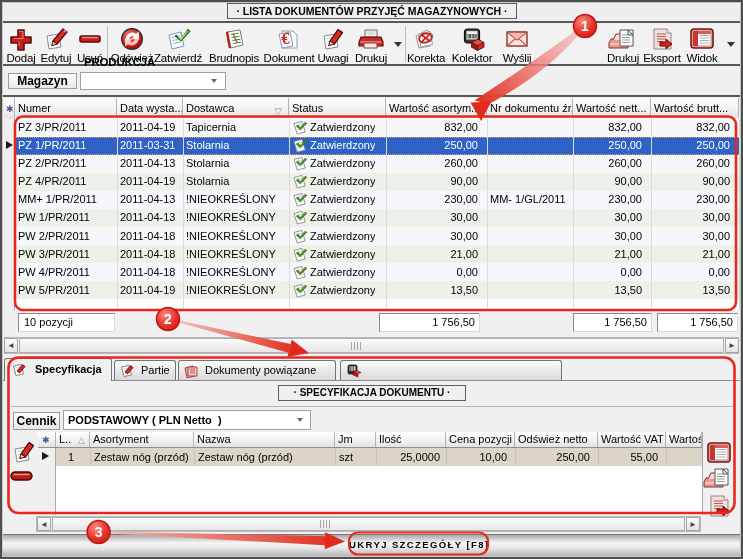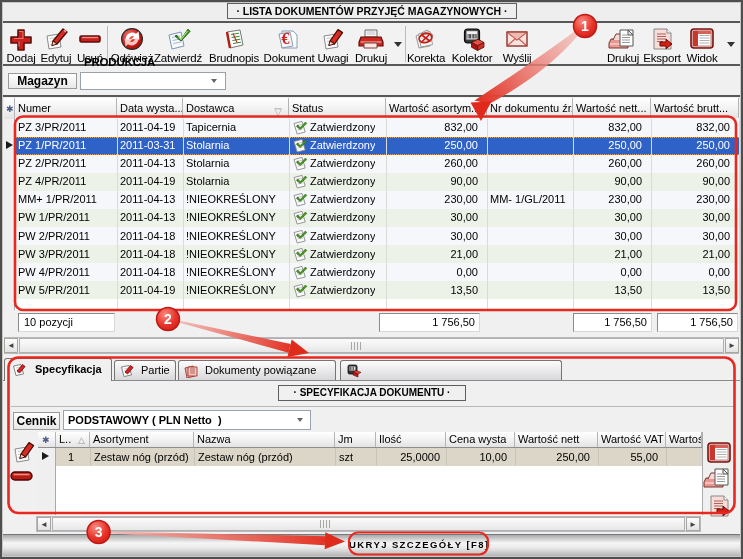--- a/index.html
+++ b/index.html
@@ -401,22 +401,22 @@
       <rect x="1" y="2" width="21" height="8" rx="4" fill="#b81a14" stroke="#4a0806" stroke-width="1.4"></rect>
       <path d="M3.5 4.5h16" stroke="#f08a80" stroke-width="1.6"></path>
     </svg></div>
 <div class="abs" style="left:38px;top:432px;width:664px;height:16px;background:#ebebec;border-bottom:1px solid #8e8e90"></div>
 <div class="hdrcell" style="left:38px;top:432px;width:18px;height:15px;line-height:15px;padding-left:4px"><span style="color:#4a5a8a;font-size:9px">✱</span></div>
 <div class="hdrcell" style="left:56px;top:432px;width:34px;height:15px;line-height:15px">L..<span style="position:absolute;right:4px;top:1px;color:#9a9a9e;font-size:9px">△</span></div>
 <div class="hdrcell" style="left:90px;top:432px;width:104px;height:15px;line-height:15px">Asortyment</div>
 <div class="hdrcell" style="left:194px;top:432px;width:141px;height:15px;line-height:15px">Nazwa</div>
 <div class="hdrcell" style="left:335px;top:432px;width:41px;height:15px;line-height:15px">Jm</div>
 <div class="hdrcell" style="left:376px;top:432px;width:70px;height:15px;line-height:15px">Ilość</div>
-<div class="hdrcell" style="left:446px;top:432px;width:69px;height:15px;line-height:15px">Cena wysta</div>
-<div class="hdrcell" style="left:515px;top:432px;width:83px;height:15px;line-height:15px">Wartość nett</div>
+<div class="hdrcell" style="left:446px;top:432px;width:69px;height:15px;line-height:15px">Cena pozycji</div>
+<div class="hdrcell" style="left:515px;top:432px;width:83px;height:15px;line-height:15px">Odśwież netto</div>
 <div class="hdrcell" style="left:598px;top:432px;width:68px;height:15px;line-height:15px">Wartość VAT</div>
 <div class="hdrcell" style="left:666px;top:432px;width:36px;height:15px;line-height:15px">Wartość zak</div>
 <div class="abs" style="left:38px;top:448px;width:664px;height:67px;background:#fff"></div>
 <div class="abs" style="left:38px;top:448px;width:18px;height:67px;background:#efeff0;border-right:1px solid #aaaaac"></div>
 <div class="abs" style="left:56px;top:448px;width:646px;height:18px;background:#dbd6c8"></div>
 <div class="abs" style="left:42px;top:452px;width:0;height:0;border:4.5px solid transparent;border-left:7px solid #1a1a1a"></div>
 <div class="cell num" style="left:56px;top:451px;width:21px">1</div>
 <div class="cell" style="left:94px;top:451px;width:99px">Zestaw nóg (przód)</div>
 <div class="cell" style="left:198px;top:451px;width:136px">Zestaw nóg (przód)</div>
 <div class="cell" style="left:339px;top:451px;width:30px">szt</div>

